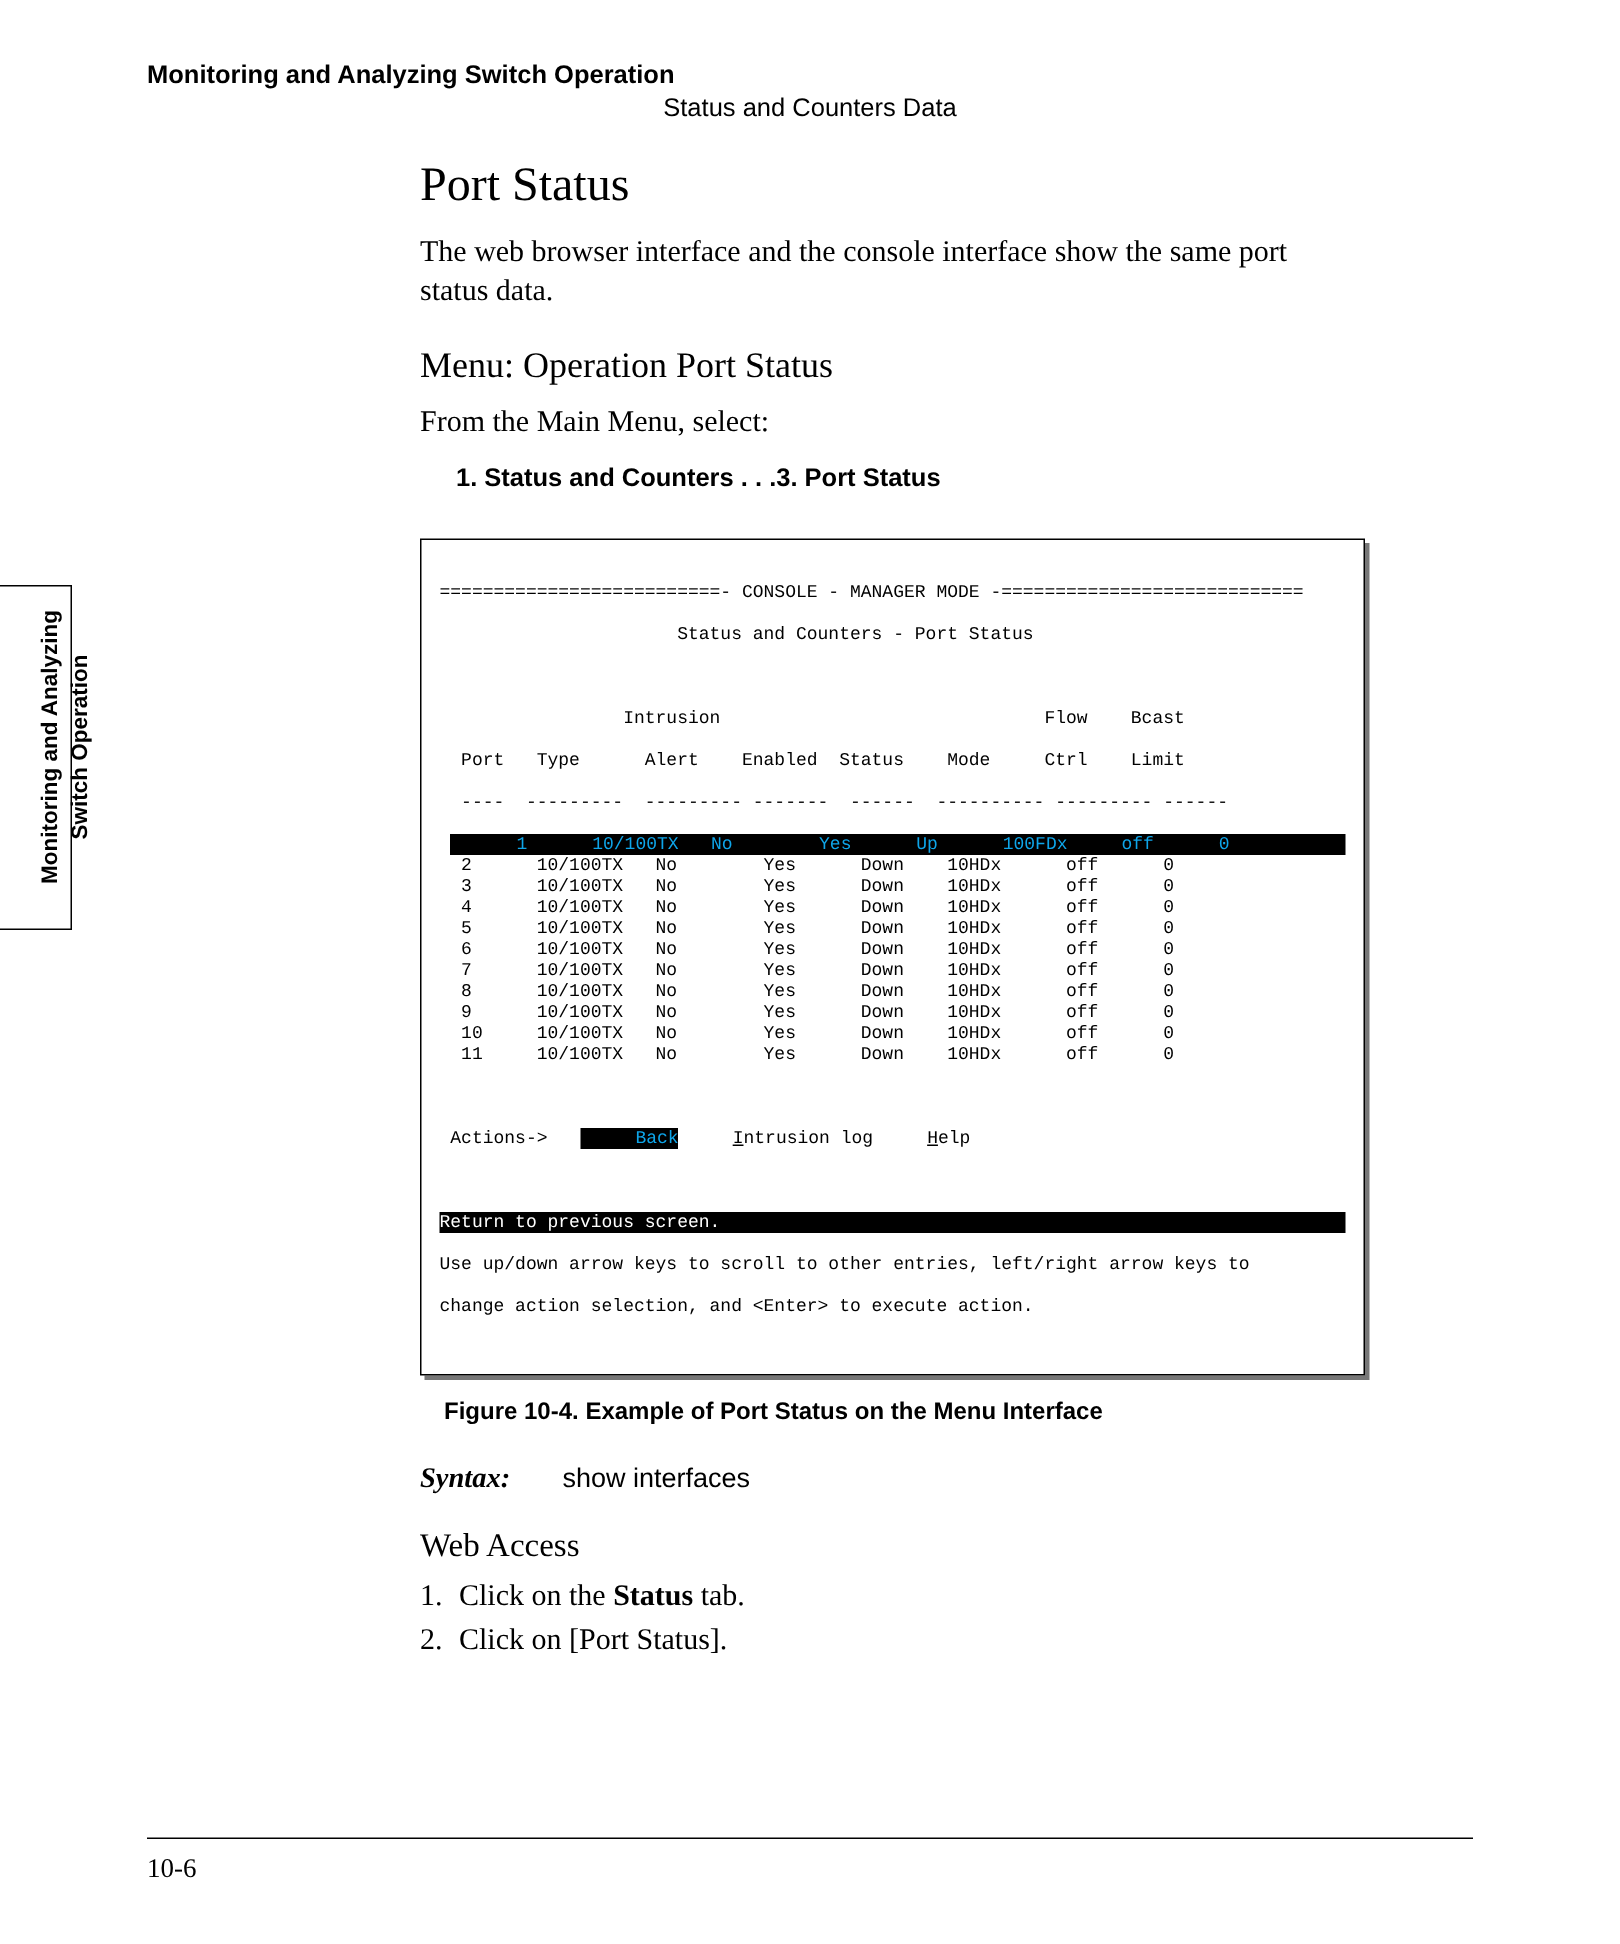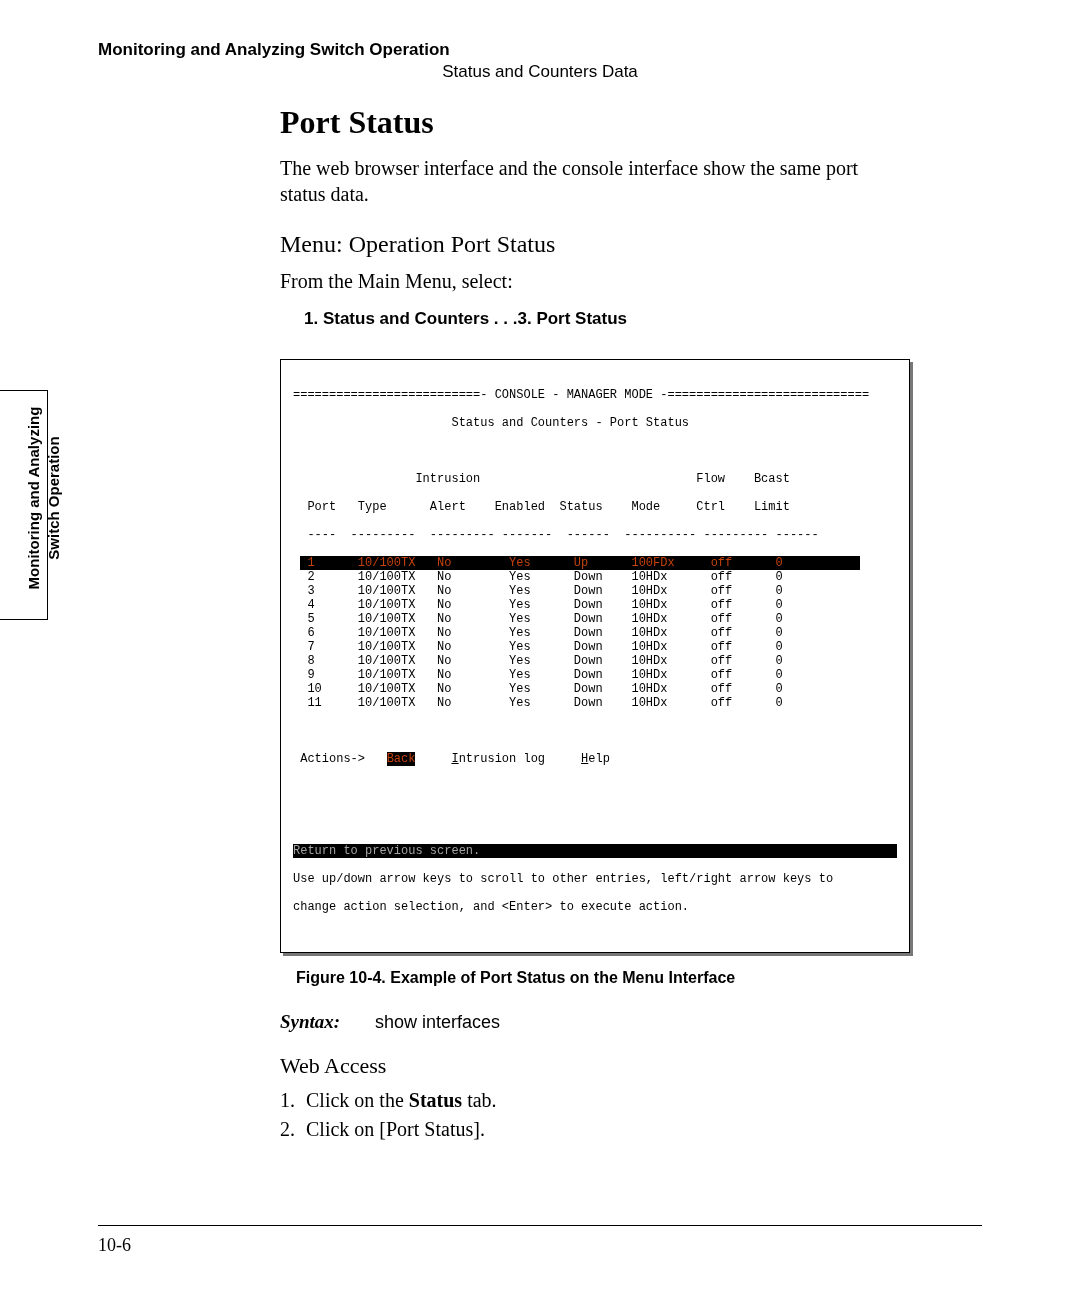--- a/index.html
+++ b/index.html
@@ -56,21 +56,21 @@
     font-size: 15px;
     text-align: center;
     line-height: 20px;
   }
   .content {
     margin-left: 182px;
     margin-top: 22px;
   }
   h1.section-title {
     font-family: "Times New Roman", serif;
-    font-weight: bold;
+    font-weight: normal;
     font-size: 32px;
     margin: 14px 0 14px 0;
   }
   p.body {
     font-size: 20px;
     line-height: 26px;
     margin: 0 0 24px 0;
     max-width: 620px;
   }
   h2.subsection {
@@ -100,30 +100,30 @@
     font-size: 12px;
     line-height: 14px;
     white-space: pre;
     color: #000;
     background: #fff;
     margin-bottom: 16px;
   }
   .console-line { display: block; min-height: 14px; }
   .inv {
     background: #000;
-    color: #c2410c;
+    color: #0ea5e9;
     display: inline-block;
+    padding-left: 37px;
   }
   .uline { text-decoration: underline; }
   .fullinv {
     display: block;
     background: #000;
-    color: #a3a3a3;
+    color: #ffffff;
     width: 100%;
-    margin-top: 36px;
   }
 
   .fig-caption {
     font-family: Arial, Helvetica, sans-serif;
     font-weight: bold;
     font-size: 16px;
     margin: 0 0 24px 16px;
   }
 
   h3.subsub {

